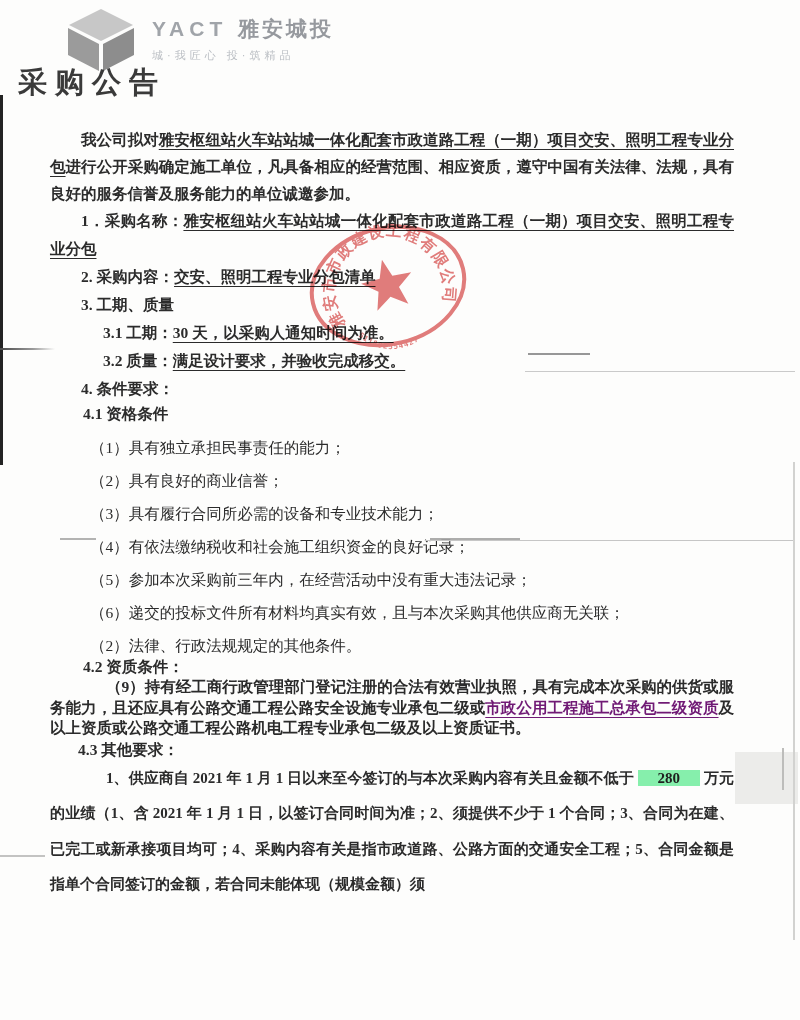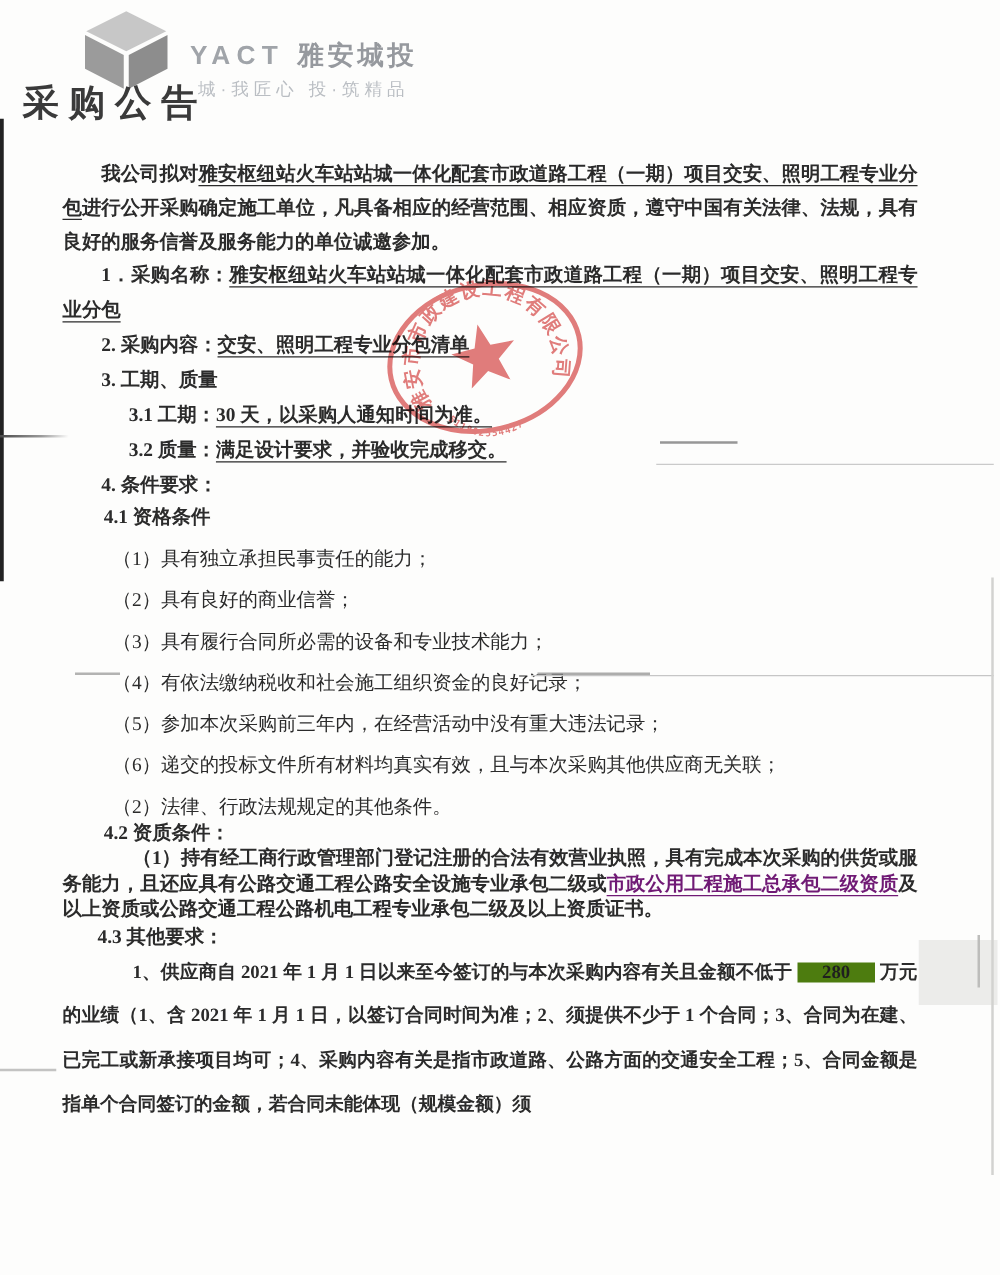--- a/index.html
+++ b/index.html
@@ -5,24 +5,24 @@
   html,body{margin:0;padding:0;}
   body{
     width:800px;height:1020px;position:relative;overflow:hidden;
     background:#fdfdfc;
     font-family:"Liberation Serif","DejaVu Serif",serif;
     color:#2b2b2b;
   }
   
   .logo{position:absolute;left:66px;top:8px;display:flex;align-items:flex-start;}
   .logo-cube{width:70px;height:64px;}
-  .logo-text{margin-left:16px;margin-top:22px;font-family:"Liberation Sans","DejaVu Sans",sans-serif;}
+  .logo-text{margin-left:16px;margin-top:7px;font-family:"Liberation Sans","DejaVu Sans",sans-serif;}
   .logo-brand{font-size:21px;font-weight:700;letter-spacing:5px;color:#a0a4a9;white-space:nowrap;}
   .logo-brand .cn{color:#96999e;letter-spacing:3px;}
-  .logo-tagline{font-size:14px;letter-spacing:4px;color:#babec3;margin-top:5px;white-space:nowrap;text-align:center;}
+  .logo-tagline{font-size:11px;letter-spacing:4px;color:#babec3;margin-top:5px;white-space:nowrap;}
   
   .doc-title{
     position:absolute;top:63px;left:0;width:100%;
     font-size:29px;font-weight:700;letter-spacing:8px;color:#3a3a3a;
     text-indent:18px;
   }
   
   .content{position:absolute;left:50px;top:126px;width:684px;font-size:15.5px;font-weight:600;text-align:justify;}
   .content p{margin:0;}
   .u{text-decoration:underline;text-underline-offset:4px;text-decoration-thickness:1.2px;}
@@ -37,21 +37,21 @@
   .item4{margin-top:0;padding-left:31px;font-weight:700;}
   .lbl{font-weight:700;}
   .sec41-head{margin-top:14px;padding-left:33px;line-height:22px;font-weight:600;}
   .conds{list-style:none;margin:0;padding:0;}
   .conds li{margin-top:12px;line-height:21px;padding-left:40px;font-weight:500;}
   .sec42-head{margin-top:10px;padding-left:33px;line-height:21px;font-weight:600;}
   .sec42-para{margin-top:3px;line-height:20.5px;text-indent:56px;font-weight:700;}
   .gray-u{color:#701a75;text-decoration:underline;text-underline-offset:4px;text-decoration-thickness:1.2px;font-weight:600;}
   .sec43-head{margin-top:24px;padding-left:28px;line-height:22px;font-weight:600;}
   .sec43-para{margin-top:6px;line-height:35.5px;text-indent:56px;font-weight:700;font-size:15px;}
-  .hl{background:#4d7c0f;color:#1f1f1f;padding:0 20px;}
+  .hl{background:#86efac;color:#1f1f1f;padding:0 20px;}
   
   .seal{position:absolute;left:303px;top:216px;mix-blend-mode:multiply;opacity:.88;}
   
   .art{position:absolute;pointer-events:none;}
   .edge-strip{left:0;top:95px;width:3px;height:370px;background:#232323;}
   .dash-a{left:0;top:348px;width:55px;height:2px;background:linear-gradient(90deg,#4a4a4a,#9a9a9a 60%,transparent);}
   .dash-b{left:528px;top:353px;width:62px;height:2px;background:#7d7d7d;opacity:.8;}
   .line-a{left:525px;top:371px;width:270px;height:1px;background:#cacaca;}
   .dash-c{left:60px;top:538px;width:36px;height:2px;background:#9a9a9a;opacity:.75;}
   .line-b{left:425px;top:540px;width:370px;height:1px;background:#c6c6c6;}
@@ -101,21 +101,21 @@
     <li>（2）具有良好的商业信誉；</li>
     <li>（3）具有履行合同所必需的设备和专业技术能力；</li>
     <li>（4）有依法缴纳税收和社会施工组织资金的良好记录；</li>
     <li>（5）参加本次采购前三年内，在经营活动中没有重大违法记录；</li>
     <li>（6）递交的投标文件所有材料均真实有效，且与本次采购其他供应商无关联；</li>
     <li>（2）法律、行政法规规定的其他条件。</li>
   </ul>
 
   <p class="sec42-head">4.2 资质条件：</p>
 
-  <p class="sec42-para"><span>（1）持有经工商行政管理部门登记注册的合法有效营业执照，具有完成本次采购的供货或服务能力，且还应具有公路交通工程公路安全设施专业承包二级或</span><span class="gray-u">市政公用工程施工总承包二级资质</span><span>及以上资质或公路交通工程公路机电工程专业承包二级及以上资质证书。</span></p>
+  <p class="sec42-para"><span>（9）持有经工商行政管理部门登记注册的合法有效营业执照，具有完成本次采购的供货或服务能力，且还应具有公路交通工程公路安全设施专业承包二级或</span><span class="gray-u">市政公用工程施工总承包二级资质</span><span>及以上资质或公路交通工程公路机电工程专业承包二级及以上资质证书。</span></p>
 
   <p class="sec43-head">4.3 其他要求：</p>
 
   <p class="sec43-para"><span>1、供应商自 2021 年 1 月 1 日以来至今签订的与本次采购内容有关且金额不低于</span> <span class="hl">280</span> <span>万元的业绩（1、含 2021 年 1 月 1 日，以签订合同时间为准；2、须提供不少于 1 个合同；3、合同为在建、已完工或新承接项目均可；4、采购内容有关是指市政道路、公路方面的交通安全工程；5、合同金额是指单个合同签订的金额，若合同未能体现（规模金额）须</span></p>
 
 </div>
 
 <svg class="seal" width="170" height="140" viewBox="0 0 170 140" aria-hidden="true">
   <g transform="rotate(-13 85 70)" opacity="0.85">
     <ellipse cx="85" cy="70" rx="77" ry="58" fill="none" stroke="#d8504f" stroke-width="4"></ellipse>

